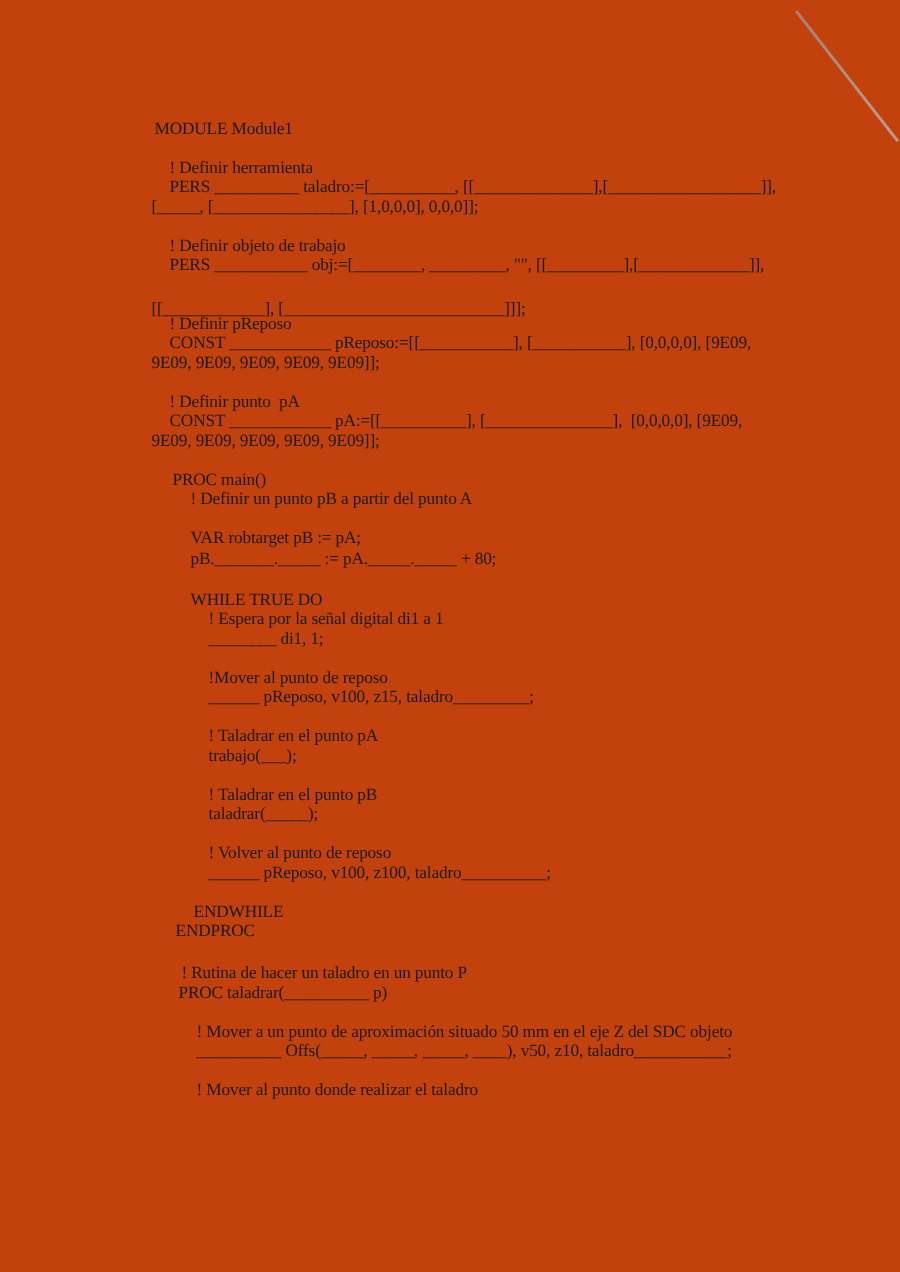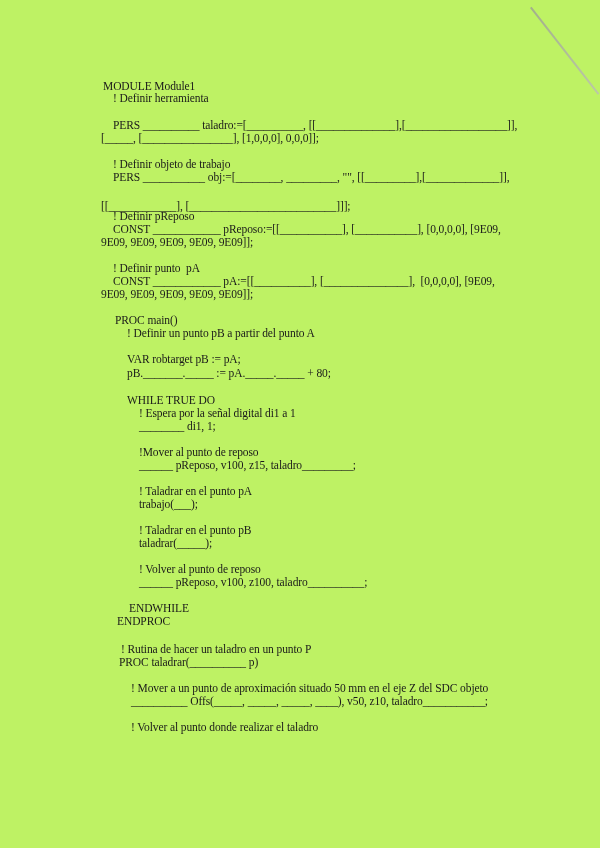--- a/index.html
+++ b/index.html
@@ -1,30 +1,30 @@
 <!DOCTYPE html>
 <html><head>
 <meta charset="utf-8">
 <style>
   html, body { margin:0; padding:0; }
   body { width:600px; height:848px; background:#ffffff; position:relative; overflow:hidden;
          font-family:"Liberation Serif", "DejaVu Serif", serif; color:#1a1a1a; }
-  .page { position:absolute; left:0; top:0; width:600px; height:848px; background:#bef264; }
+  .page { position:absolute; left:0; top:0; width:600px; height:848px; background:#c2410c; }
   .ln { position:absolute; white-space:pre; font-size:11.5px; line-height:13px; letter-spacing:-0.1px; }
   .mark { position:absolute; left:530px; top:8px; width:2px; height:110px; background:linear-gradient(#999,#bbb);
           transform-origin:top left; transform:rotate(-38deg); opacity:0.75; }
 </style>
 </head>
 <body>
 
 <div class="page">
   <div class="mark"></div>
   <div id="lines">
       <div class="ln" style="left: 103px; top: 80px;">MODULE Module1</div>
-      <div class="ln" style="left: 113px; top: 92px;">! Definir herramienta</div>
+      <div class="ln" style="left: 113px; top: 106px;">! Definir herramienta</div>
       <div class="ln" style="left: 113px; top: 119px;">PERS __________ taladro:=[__________, [[______________],[__________________]],</div>
       <div class="ln" style="left: 101px; top: 132px;">[_____, [________________], [1,0,0,0], 0,0,0]];</div>
       <div class="ln" style="left: 113px; top: 158px;">! Definir objeto de trabajo</div>
       <div class="ln" style="left: 113px; top: 171px;">PERS ___________ obj:=[________, _________, "", [[_________],[_____________]],</div>
       <div class="ln" style="left: 101px; top: 200px;">[[____________], [__________________________]]];</div>
       <div class="ln" style="left: 113px; top: 210px;">! Definir pReposo</div>
       <div class="ln" style="left: 113px; top: 223px;">CONST ____________ pReposo:=[[___________], [___________], [0,0,0,0], [9E09,</div>
       <div class="ln" style="left: 101px; top: 236px;">9E09, 9E09, 9E09, 9E09, 9E09]];</div>
       <div class="ln" style="left: 113px; top: 262px;">! Definir punto  pA</div>
       <div class="ln" style="left: 113px; top: 275px;">CONST ____________ pA:=[[__________], [_______________],  [0,0,0,0], [9E09,</div>
@@ -43,15 +43,15 @@
       <div class="ln" style="left: 139px; top: 524px;">! Taladrar en el punto pB</div>
       <div class="ln" style="left: 139px; top: 537px;">taladrar(_____);</div>
       <div class="ln" style="left: 139px; top: 563px;">! Volver al punto de reposo</div>
       <div class="ln" style="left: 139px; top: 576px;">______ pReposo, v100, z100, taladro__________;</div>
       <div class="ln" style="left: 129px; top: 602px;">ENDWHILE</div>
       <div class="ln" style="left: 117px; top: 615px;">ENDPROC</div>
       <div class="ln" style="left: 121px; top: 643px;">! Rutina de hacer un taladro en un punto P</div>
       <div class="ln" style="left: 119px; top: 656px; text-align: center;">PROC taladrar(__________ p)</div>
       <div class="ln" style="left: 131px; top: 682px;">! Mover a un punto de aproximación situado 50 mm en el eje Z del SDC objeto</div>
       <div class="ln" style="left: 131px; top: 695px;">__________ Offs(_____, _____, _____, ____), v50, z10, taladro___________;</div>
-      <div class="ln" style="left: 131px; top: 721px;">! Volver al punto donde realizar el taladro</div>
+      <div class="ln" style="left: 131px; top: 721px;">! Mover al punto donde realizar el taladro</div>
     </div>
 </div>
 
 </body></html>

